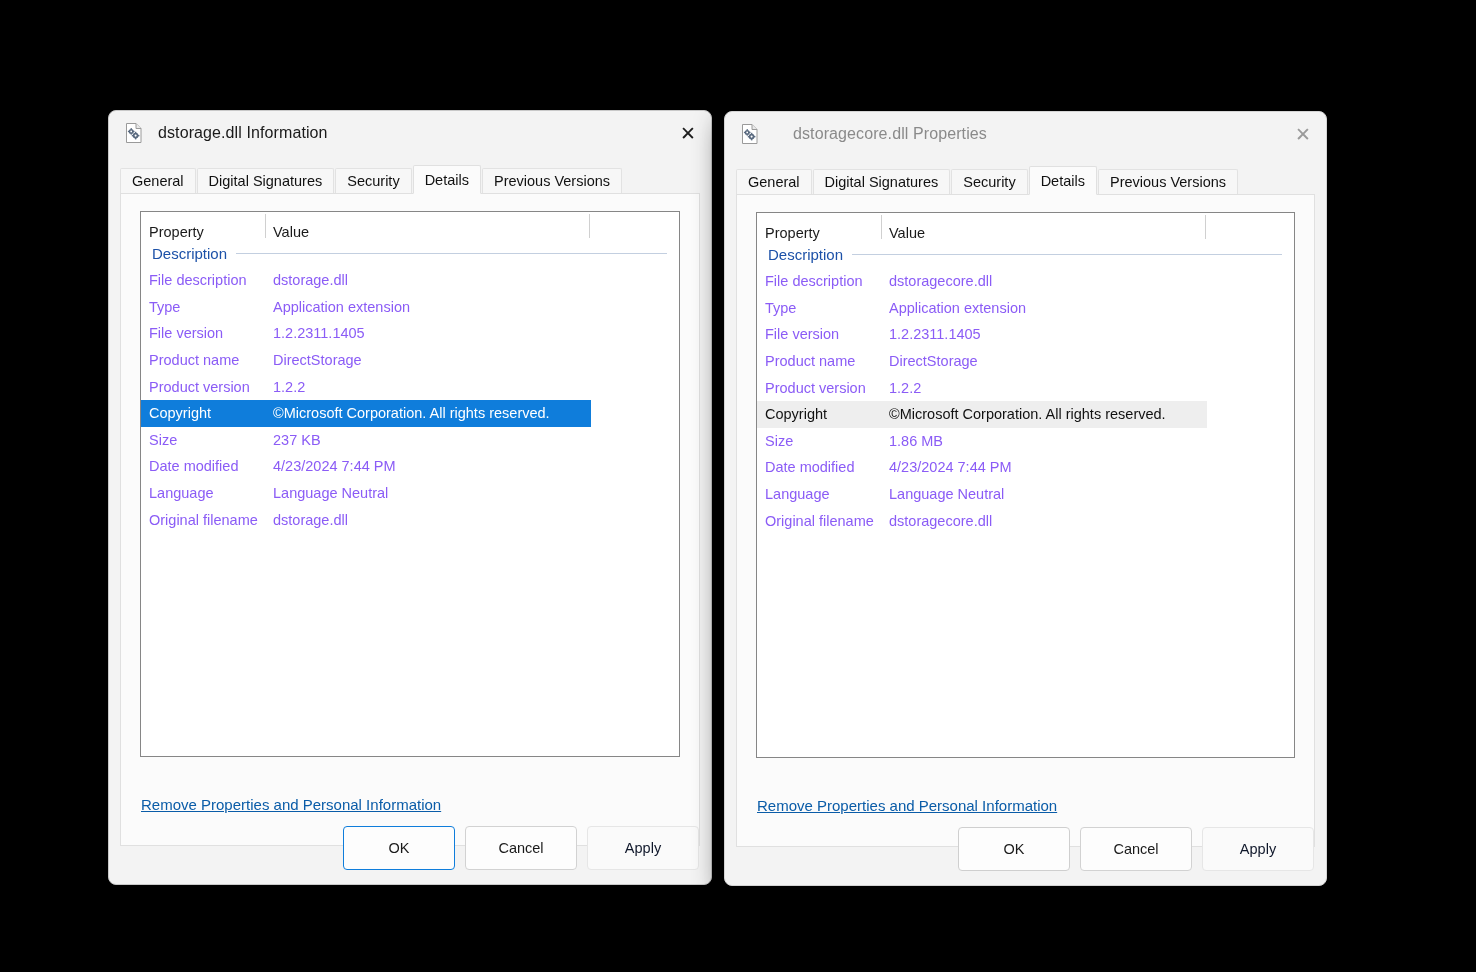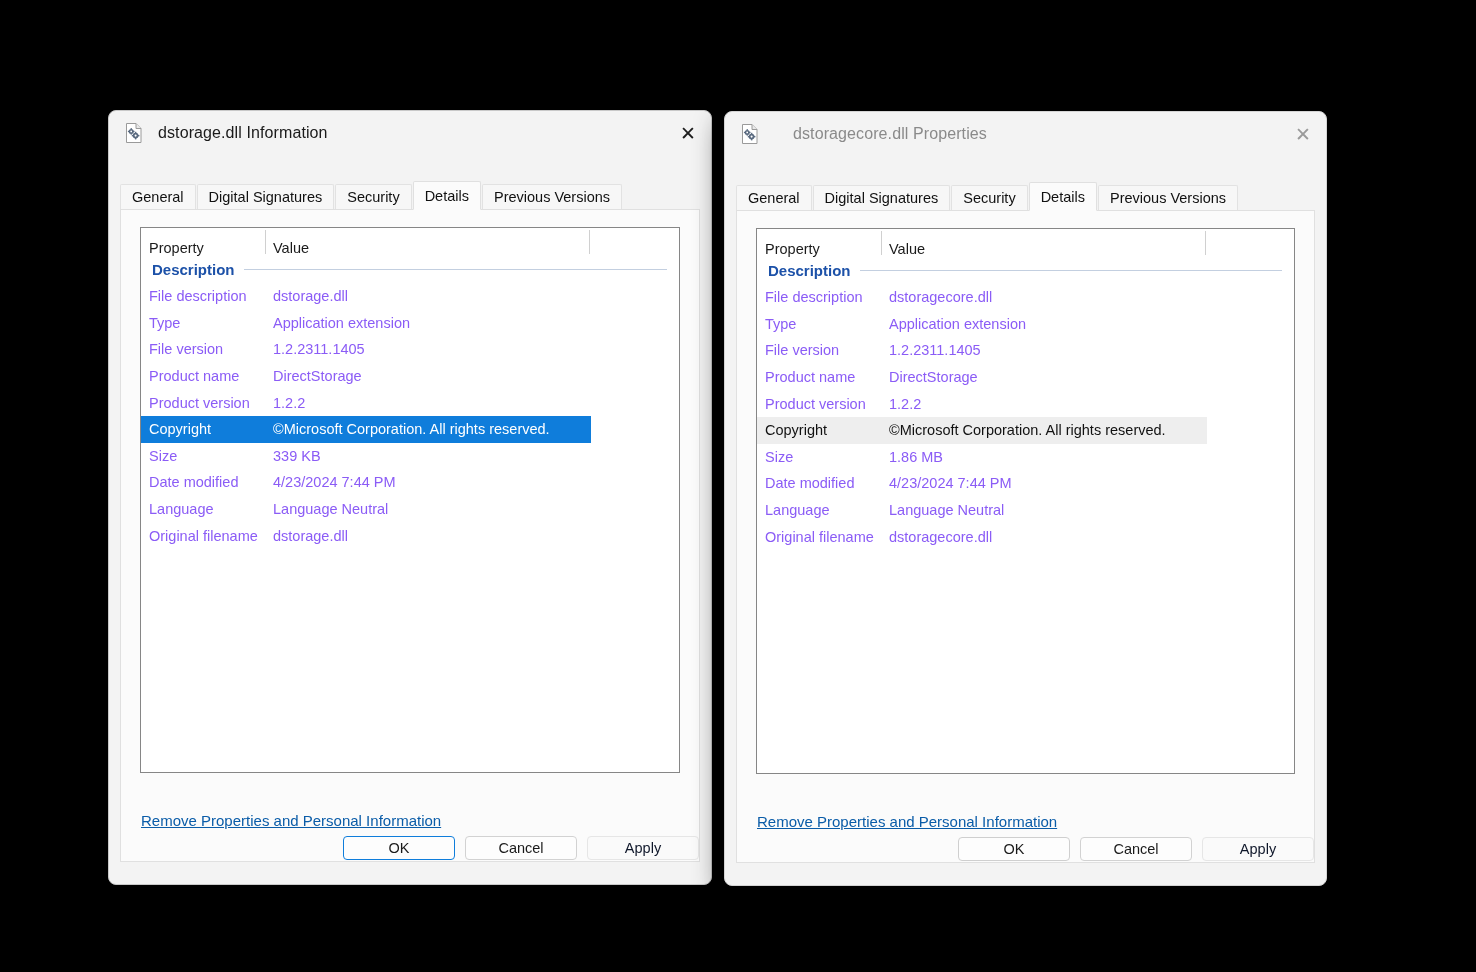--- a/index.html
+++ b/index.html
@@ -88,21 +88,21 @@
     color: #1c1c1c;
     font-family: "DejaVu Sans", sans-serif;
     font-weight: 300;
   }
   .inactive .close-glyph { color: #9a9a9a; }
 
   
   .tabstrip {
     position: relative;
     height: 29px;
-    margin: 25px 0 0 11px;
+    margin: 9px 0 0 11px;
     display: flex;
     align-items: flex-end;
     z-index: 3;
   }
   .tab {
     box-sizing: border-box;
     height: 25px;
     padding: 0 11px;
     display: flex;
     align-items: center;
@@ -168,21 +168,20 @@
   }
   .hdiv-1 { left: 124px; }
   .hdiv-2 { left: 448px; }
 
   .group-header {
     position: relative;
     height: 27px;
     display: flex;
     align-items: center;
     padding-left: 11px;
-    font-weight: bold;
   }
   .group-title {
     font-size: 15px;
     color: #1c51a8;
     white-space: nowrap;
     padding-right: 9px;
   }
   .group-rule {
     flex: 1;
     height: 1px;
@@ -239,21 +238,21 @@
     height: 73px;
     display: flex;
     align-items: center;
     justify-content: flex-end;
     padding-right: 12px;
     box-sizing: border-box;
   }
   .btn {
     box-sizing: border-box;
     width: 112px;
-    height: 24px;
+    height: 44px;
     margin-left: 10px;
     display: flex;
     align-items: center;
     justify-content: center;
     font-size: 14.5px;
     color: #1a1a1a;
     background: #fdfdfd;
     border: 1px solid #d2d2d2;
     border-radius: 4px;
   }
@@ -346,21 +345,21 @@
           <div class="row">
             <span class="prop">Product version</span>
             <span class="val">1.2.2</span>
           </div>
           <div class="row sel-active">
             <span class="prop">Copyright</span>
             <span class="val">©Microsoft Corporation.  All rights reserved.</span>
           </div>
           <div class="row">
             <span class="prop">Size</span>
-            <span class="val">339 KB</span>
+            <span class="val">237 KB</span>
           </div>
           <div class="row">
             <span class="prop">Date modified</span>
             <span class="val">4/23/2024 7:44 PM</span>
           </div>
           <div class="row">
             <span class="prop">Language</span>
             <span class="val">Language Neutral</span>
           </div>
           <div class="row">

